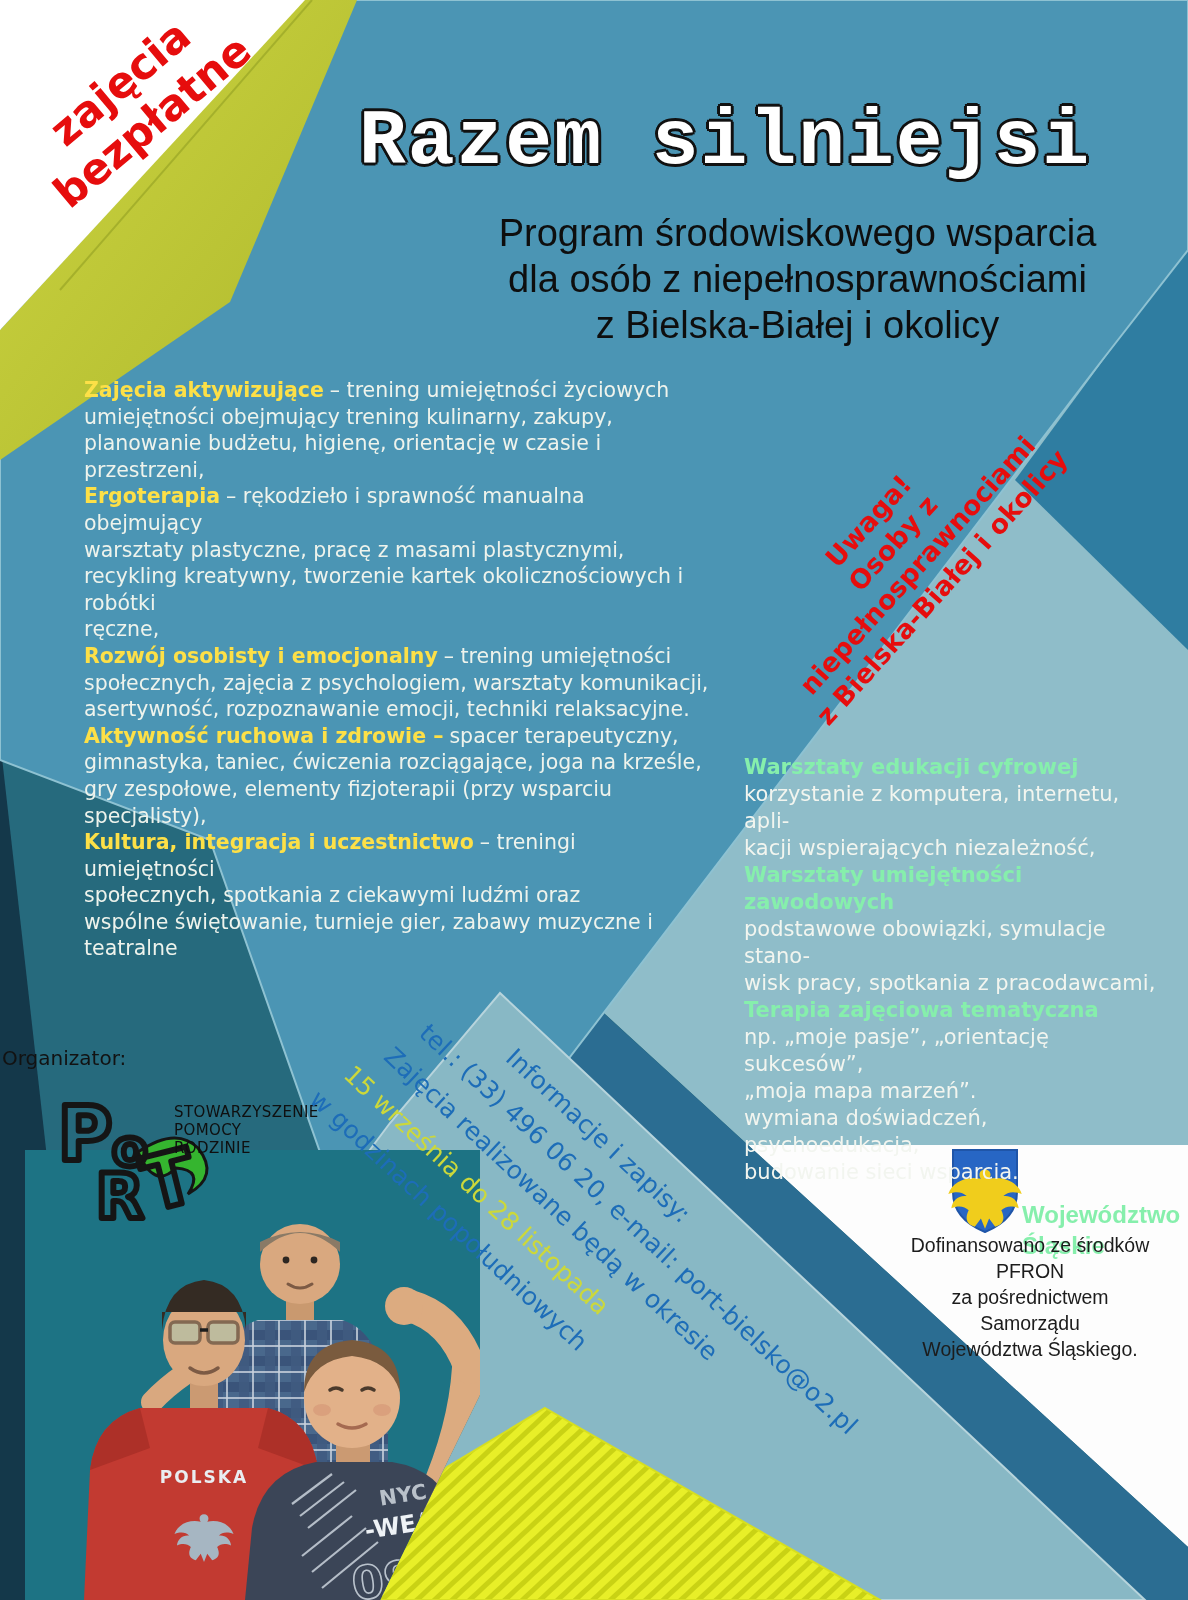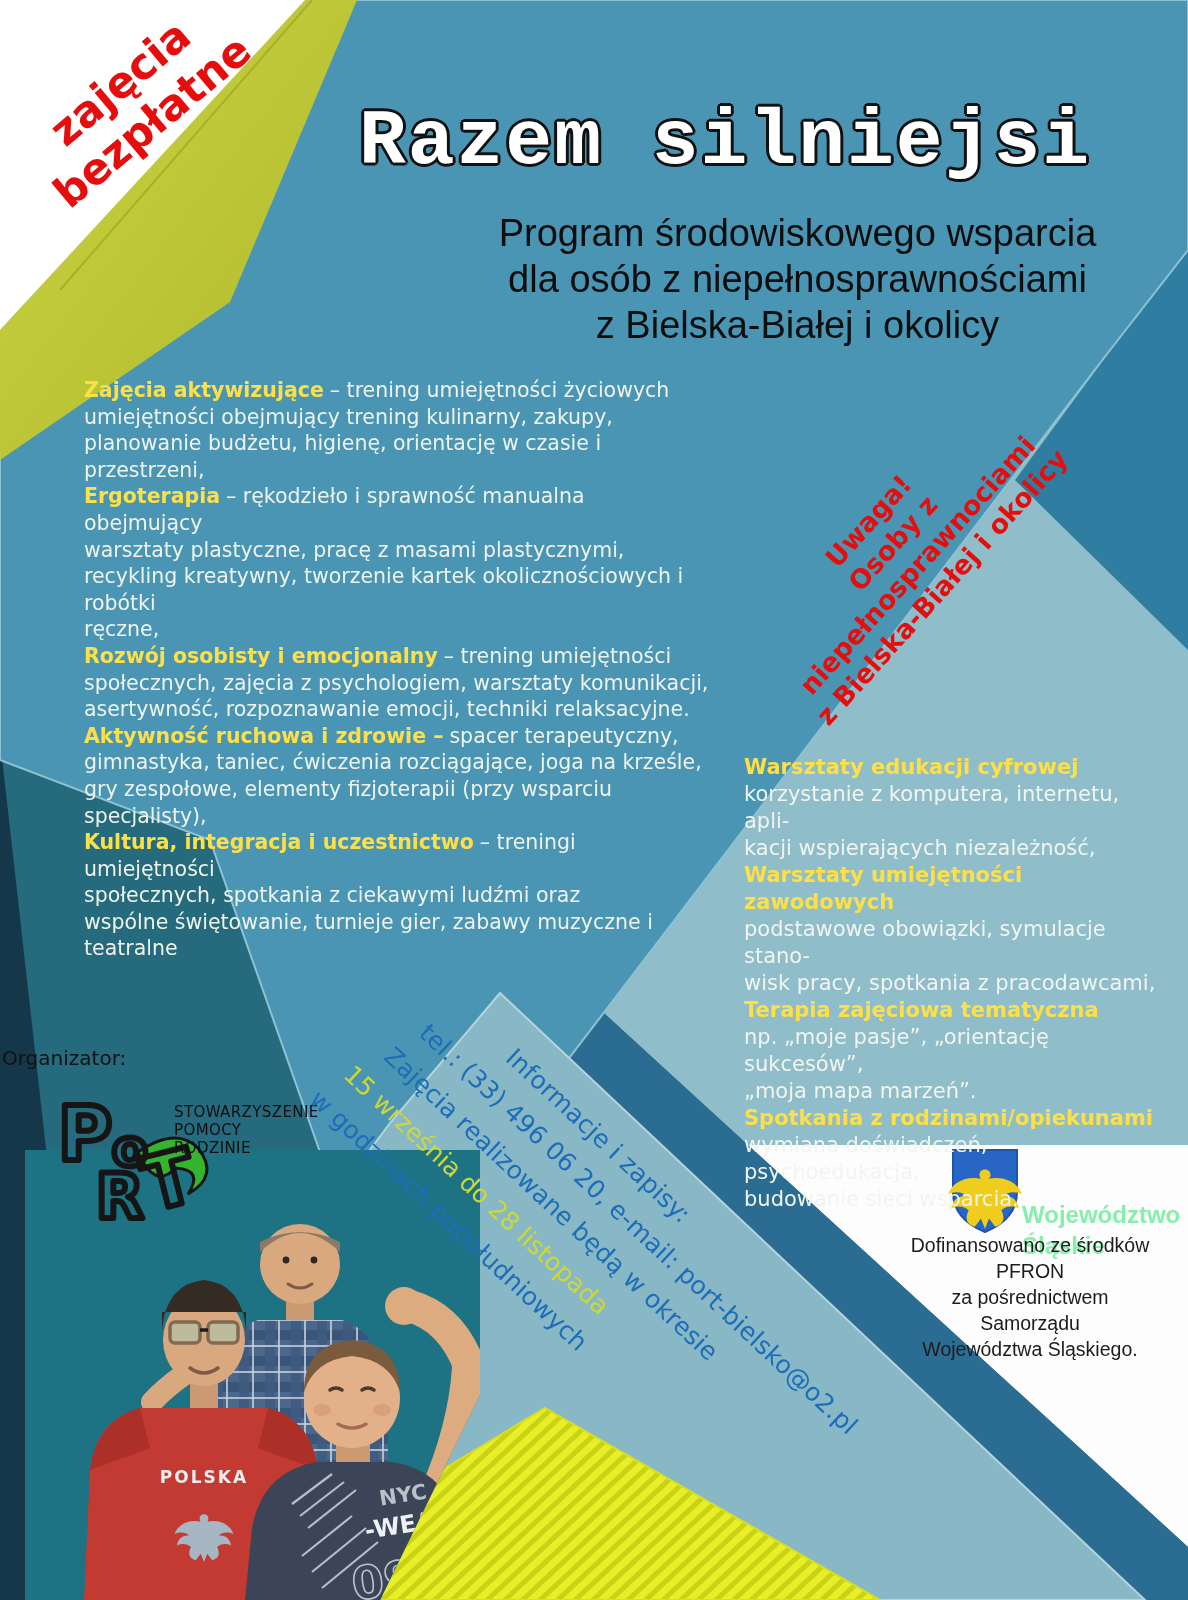--- a/index.html
+++ b/index.html
@@ -15,21 +15,21 @@
          text-shadow:-3px 0 0 #111,3px 0 0 #111,0 -3px 0 #111,0 3px 0 #111,
                      -2px -2px 0 #111,2px 2px 0 #111,-2px 2px 0 #111,2px -2px 0 #111;}
   .subtitle{left:470px;top:210px;width:655px;text-align:center;color:#0e0e0e;
             font-family:"Liberation Sans",sans-serif;font-size:38px;line-height:46px;white-space:pre-line;}
   .leftblock{left:84px;top:377px;width:625px;color:#eef3ec;font-size:20.5px;line-height:26.6px;}
   .leftblock p{margin:0;white-space:pre-line;}
   .lh{color:#fde047;font-weight:bold;margin-right:6px;}
   .notice{left:680px;top:488px;width:450px;transform:rotate(-48deg);text-align:center;
           color:#e60d0d;font-weight:bold;font-size:26.5px;line-height:33px;}
   .rightblock{left:744px;top:754px;width:424px;color:#f2f5ef;font-size:21px;line-height:27px;}
-  .rightblock .rh{color:#fde047;font-weight:bold;}
+  .rightblock .rh{color:#86efac;font-weight:bold;}
   .rightblock .rb{white-space:pre-line;}
   .organizer{left:2px;top:1046px;color:#121212;font-size:20px;}
   .orglines{left:174px;top:1087px;color:#0f0f0f;font-size:15px;font-weight:normal;
             line-height:18px;letter-spacing:0.4px;white-space:pre-line;margin-top:16px;}
   .contact{left:440px;top:960px;width:820px;transform:rotate(43deg);transform-origin:0 0;
            font-size:25px;line-height:41px;color:#1d6db8;}
   .contact div{white-space:nowrap;}
   .c1{margin-left:115px;} .c2{margin-left:35px;} .c3{margin-left:25px;}
   .c4{margin-left:8px;color:#ccd83a;} .c5{margin-left:0px;}
   .region{left:1022px;top:1156px;color:#86efac;font-size:24px;line-height:31px;
@@ -197,21 +197,20 @@
         <div class="rh">Warsztaty umiejętności zawodowych</div>
         <div class="rb">podstawowe obowiązki, symulacje stano-
 wisk pracy, spotkania z pracodawcami,</div>
       </div>
     <div>
         <div class="rh">Terapia zajęciowa tematyczna</div>
         <div class="rb">np. „moje pasje”, „orientację sukcesów”,
 „moja mapa marzeń”.</div>
       </div>
     <div>
-        <div class="rh">Spotkania z rodzinami/opiekunami</div>
         <div class="rb">wymiana doświadczeń, psychoedukacja,
 budowanie sieci wsparcia.</div>
       </div>
   </div>
 
   <div class="abs organizer">Organizator:</div>
   <div class="abs orglines">STOWARZYSZENIE
 POMOCY
 RODZINIE</div>
 

